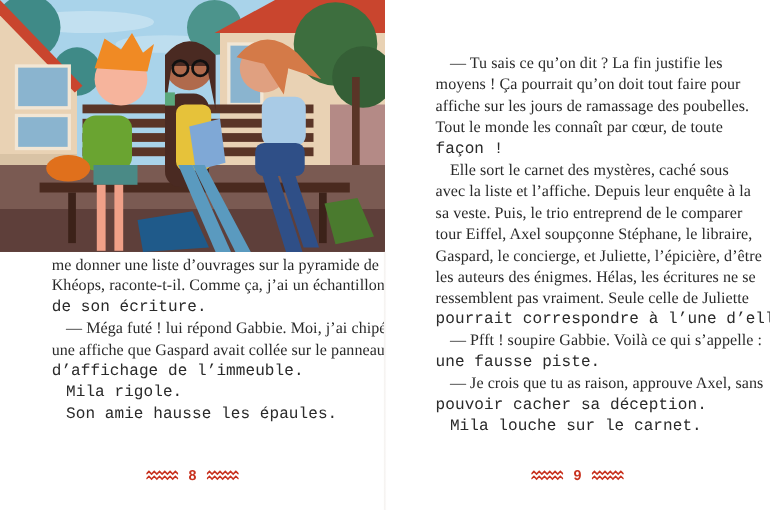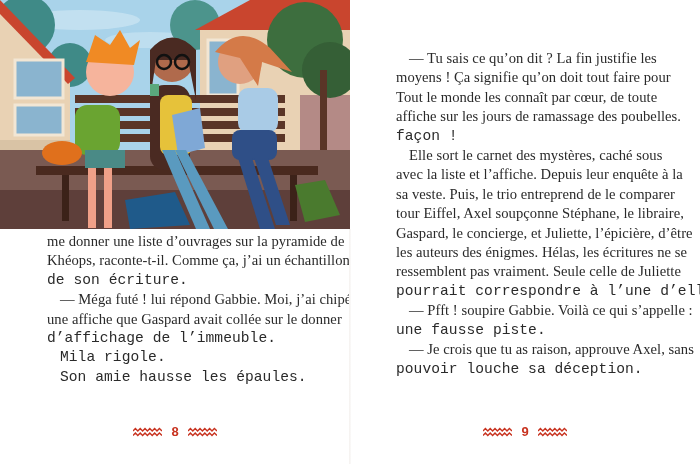--- a/index.html
+++ b/index.html
@@ -125,21 +125,21 @@
         <polygon points="125,200 175,192 190,225 130,229" fill="#1f5a8a"></polygon>
         <polygon points="295,185 325,180 340,215 305,222" fill="#4a7a2e"></polygon>
       </svg>
     </div>
 
     <div class="text">
       <span class="line">me donner une liste d’ouvrages sur la pyramide de</span>
       <span class="line">Khéops, raconte-t-il. Comme ça, j’ai un échantillon</span>
       <span class="line last">de son écriture.</span>
       <span class="line" style="padding-left:13px">— Méga futé ! lui répond Gabbie. Moi, j’ai chipé</span>
-      <span class="line">une affiche que Gaspard avait collée sur le donner</span>
+      <span class="line">une affiche que Gaspard avait collée sur le panneau</span>
       <span class="line last">d’affichage de l’immeuble.</span>
       <span class="line last" style="padding-left:13px">Mila rigole.</span>
       <span class="line last" style="padding-left:13px">Son amie hausse les épaules.</span>
     </div>
 
     <div class="folio">
       <svg class="zigzag" viewBox="0 0 29 10">
         <polyline points="0,4 2.4,1.5 4.8,4 7.2,1.5 9.6,4 12,1.5 14.4,4 16.8,1.5 19.2,4 21.6,1.5 24,4 26.4,1.5 29,4" fill="none" stroke="#c8321f" stroke-width="1.4"></polyline>
         <polyline points="0,8.5 2.4,6 4.8,8.5 7.2,6 9.6,8.5 12,6 14.4,8.5 16.8,6 19.2,8.5 21.6,6 24,8.5 26.4,6 29,8.5" fill="none" stroke="#c8321f" stroke-width="1.4"></polyline>
       </svg>
@@ -149,36 +149,37 @@
         <polyline points="0,8.5 2.4,6 4.8,8.5 7.2,6 9.6,8.5 12,6 14.4,8.5 16.8,6 19.2,8.5 21.6,6 24,8.5 26.4,6 29,8.5" fill="none" stroke="#c8321f" stroke-width="1.4"></polyline>
       </svg>
     </div>
   </div>
 
   <div class="gutter"></div>
 
   <div class="page page-right">
     <div class="text">
       <span class="line" style="padding-left:13px">— Tu sais ce qu’on dit ? La fin justifie les</span>
-      <span class="line">moyens ! Ça signifie qu’on doit tout faire pour</span>
+      <span class="line">moyens ! Ça pourrait qu’on doit tout faire pour</span>
+      <span class="line">affiche sur les jours de ramassage des poubelles.</span>
       <span class="line">Tout le monde les connaît par cœur, de toute</span>
-      <span class="line">affiche sur les jours de ramassage des poubelles.</span>
       <span class="line last">façon !</span>
       <span class="line" style="padding-left:13px">Elle sort le carnet des mystères, caché sous</span>
       <span class="line">avec la liste et l’affiche. Depuis leur enquête à la</span>
       <span class="line">sa veste. Puis, le trio entreprend de le comparer</span>
       <span class="line">tour Eiffel, Axel soupçonne Stéphane, le libraire,</span>
       <span class="line">Gaspard, le concierge, et Juliette, l’épicière, d’être</span>
       <span class="line">les auteurs des énigmes. Hélas, les écritures ne se</span>
       <span class="line">ressemblent pas vraiment. Seule celle de Juliette</span>
       <span class="line last">pourrait correspondre à l’une d’elles.</span>
       <span class="line" style="padding-left:13px">— Pfft ! soupire Gabbie. Voilà ce qui s’appelle :</span>
       <span class="line last">une fausse piste.</span>
       <span class="line" style="padding-left:13px">— Je crois que tu as raison, approuve Axel, sans</span>
-      <span class="line last">pouvoir louche sa déception.</span>
+      <span class="line last">pouvoir cacher sa déception.</span>
+      <span class="line last" style="padding-left:13px">Mila louche sur le carnet.</span>
     </div>
 
     <div class="folio">
       <svg class="zigzag" viewBox="0 0 29 10">
         <polyline points="0,4 2.4,1.5 4.8,4 7.2,1.5 9.6,4 12,1.5 14.4,4 16.8,1.5 19.2,4 21.6,1.5 24,4 26.4,1.5 29,4" fill="none" stroke="#c8321f" stroke-width="1.4"></polyline>
         <polyline points="0,8.5 2.4,6 4.8,8.5 7.2,6 9.6,8.5 12,6 14.4,8.5 16.8,6 19.2,8.5 21.6,6 24,8.5 26.4,6 29,8.5" fill="none" stroke="#c8321f" stroke-width="1.4"></polyline>
       </svg>
       <span class="num">9</span>
       <svg class="zigzag" viewBox="0 0 29 10">
         <polyline points="0,4 2.4,1.5 4.8,4 7.2,1.5 9.6,4 12,1.5 14.4,4 16.8,1.5 19.2,4 21.6,1.5 24,4 26.4,1.5 29,4" fill="none" stroke="#c8321f" stroke-width="1.4"></polyline>

